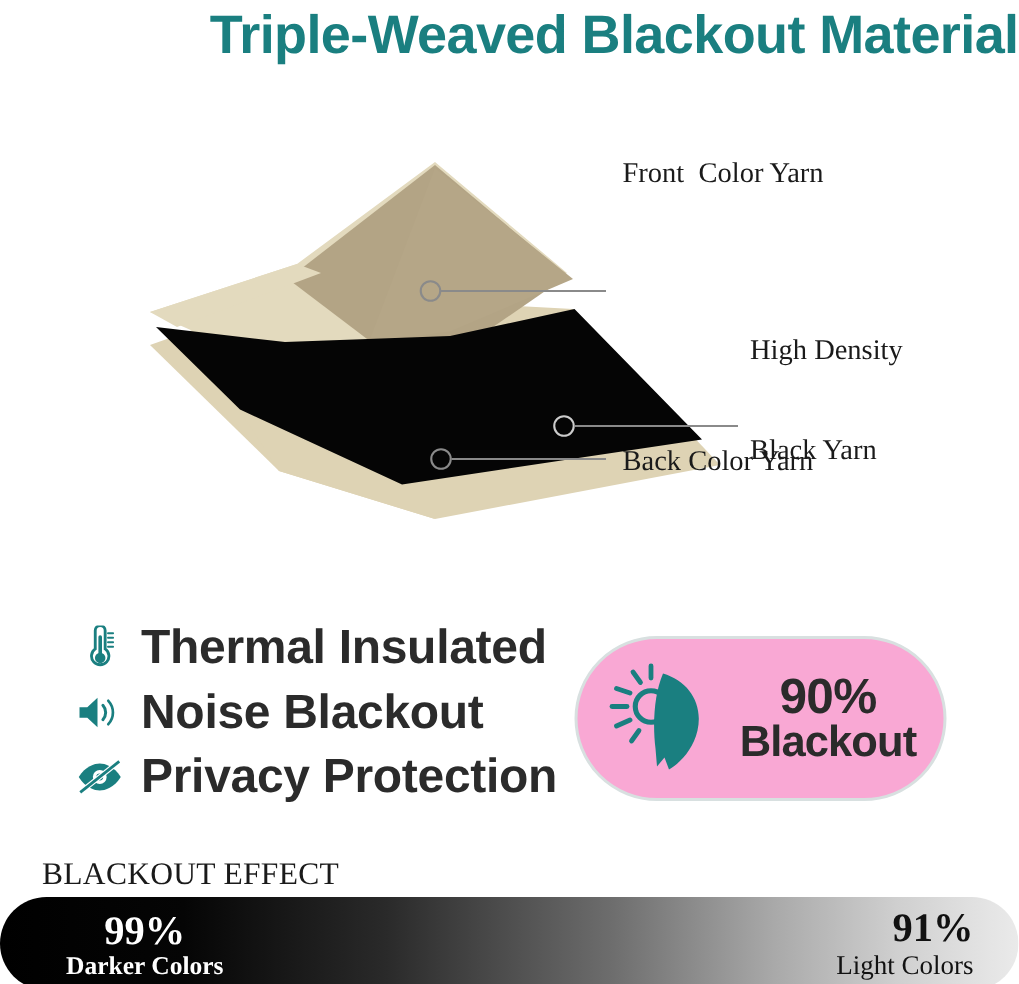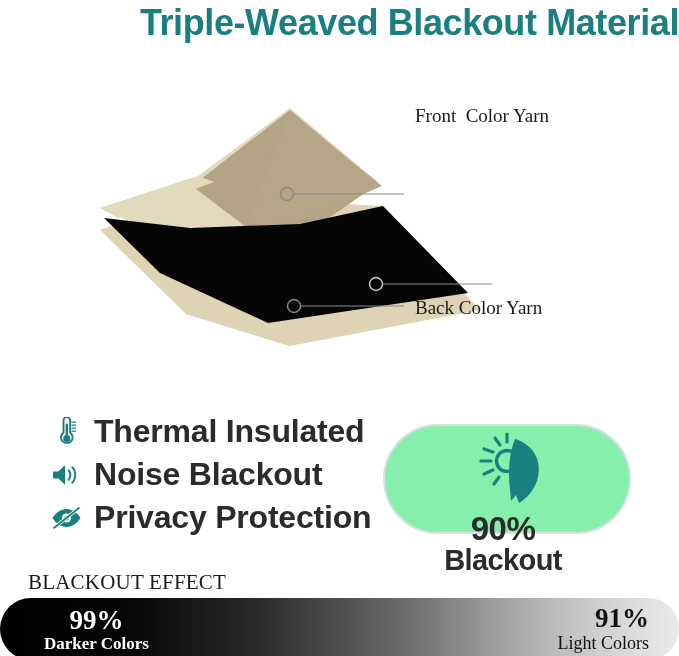--- a/index.html
+++ b/index.html
@@ -85,25 +85,24 @@
 
   
   .badge {
     position: absolute;
     left: 383px;
     top: 424px;
     width: 248px;
     height: 110px;
     border: 2px solid #d8e0e0;
     border-radius: 55px;
-    background: #86efac;
+    background: #f9a8d4;
     display: flex;
     align-items: center;
     box-sizing: border-box;
-    flex-direction: column;
   }
   .badge-icon {
     width: 86px;
     flex: 0 0 86px;
     display: flex;
     align-items: center;
     justify-content: center;
     margin-left: 12px;
   }
   .badge-text {
@@ -201,20 +200,24 @@
     </g>
 
     <g>
       <circle cx="294" cy="228" r="6.5" fill="none" stroke="#8a8a8a" stroke-width="1.4"></circle>
       <line x1="301" y1="228" x2="404" y2="228" stroke="#8a8a8a" stroke-width="1.2"></line>
     </g>
   </svg>
 
   <div class="lead-label front">Front  Color Yarn</div>
 
+  <div class="lead-label high">
+    <div>High Density</div>
+    <div>Black Yarn</div>
+  </div>
 
   <div class="lead-label back">Back Color Yarn</div>
 </div>
 
 <div class="features">
 
   <div class="feature-row">
     <span class="feature-icon">
       <svg width="26" height="30" viewBox="0 0 26 30" xmlns="http://www.w3.org/2000/svg">
         <path d="M10.5 3.4 a3.3 3.3 0 0 1 6.6 0 v12.2 a5.8 5.8 0 1 1 -6.6 0 Z" fill="none" stroke="#1a7f80" stroke-width="1.9"></path>

